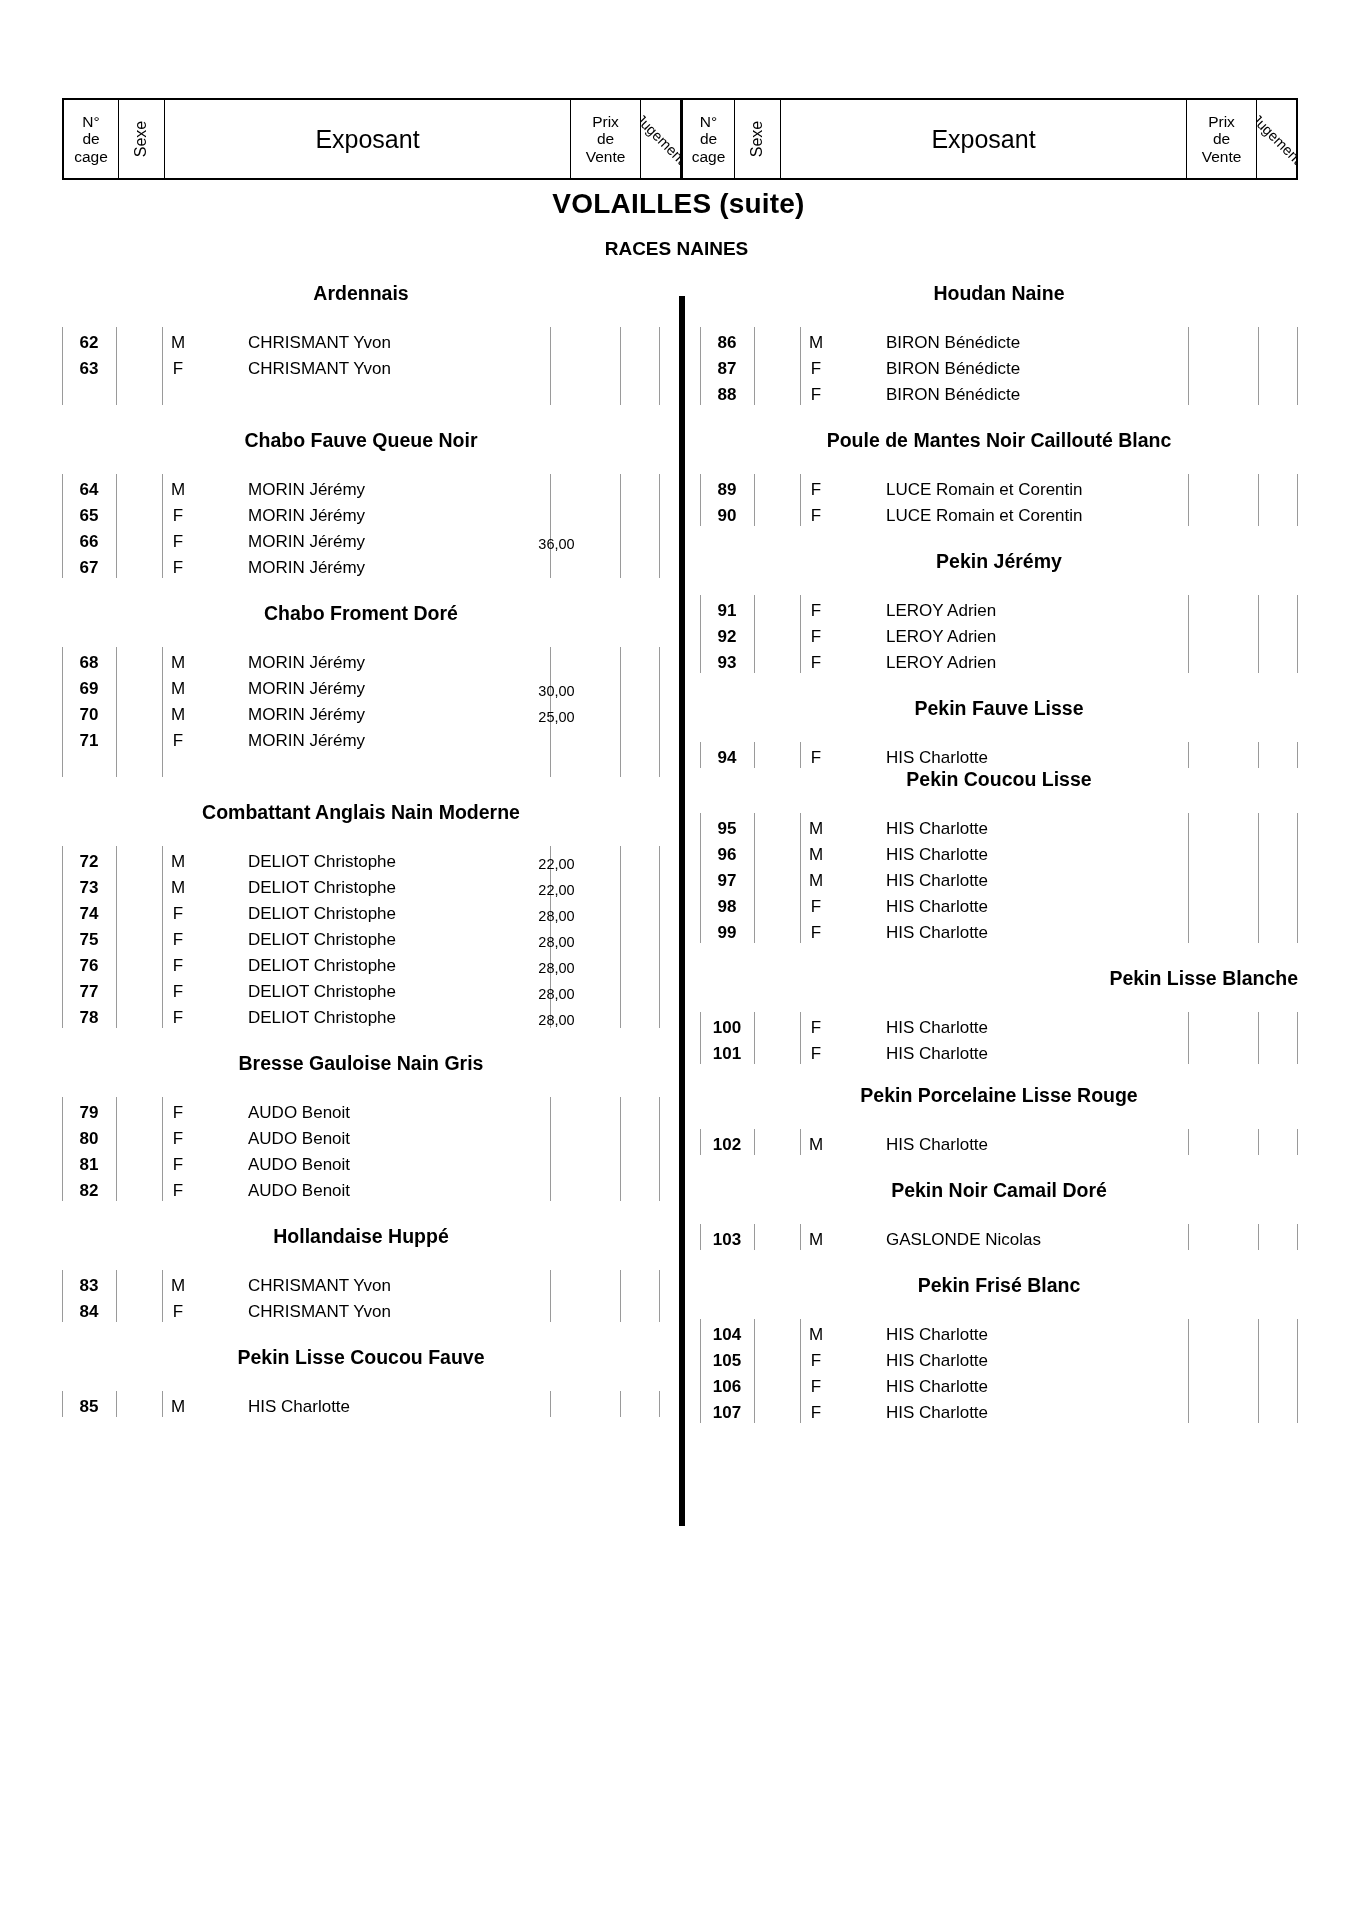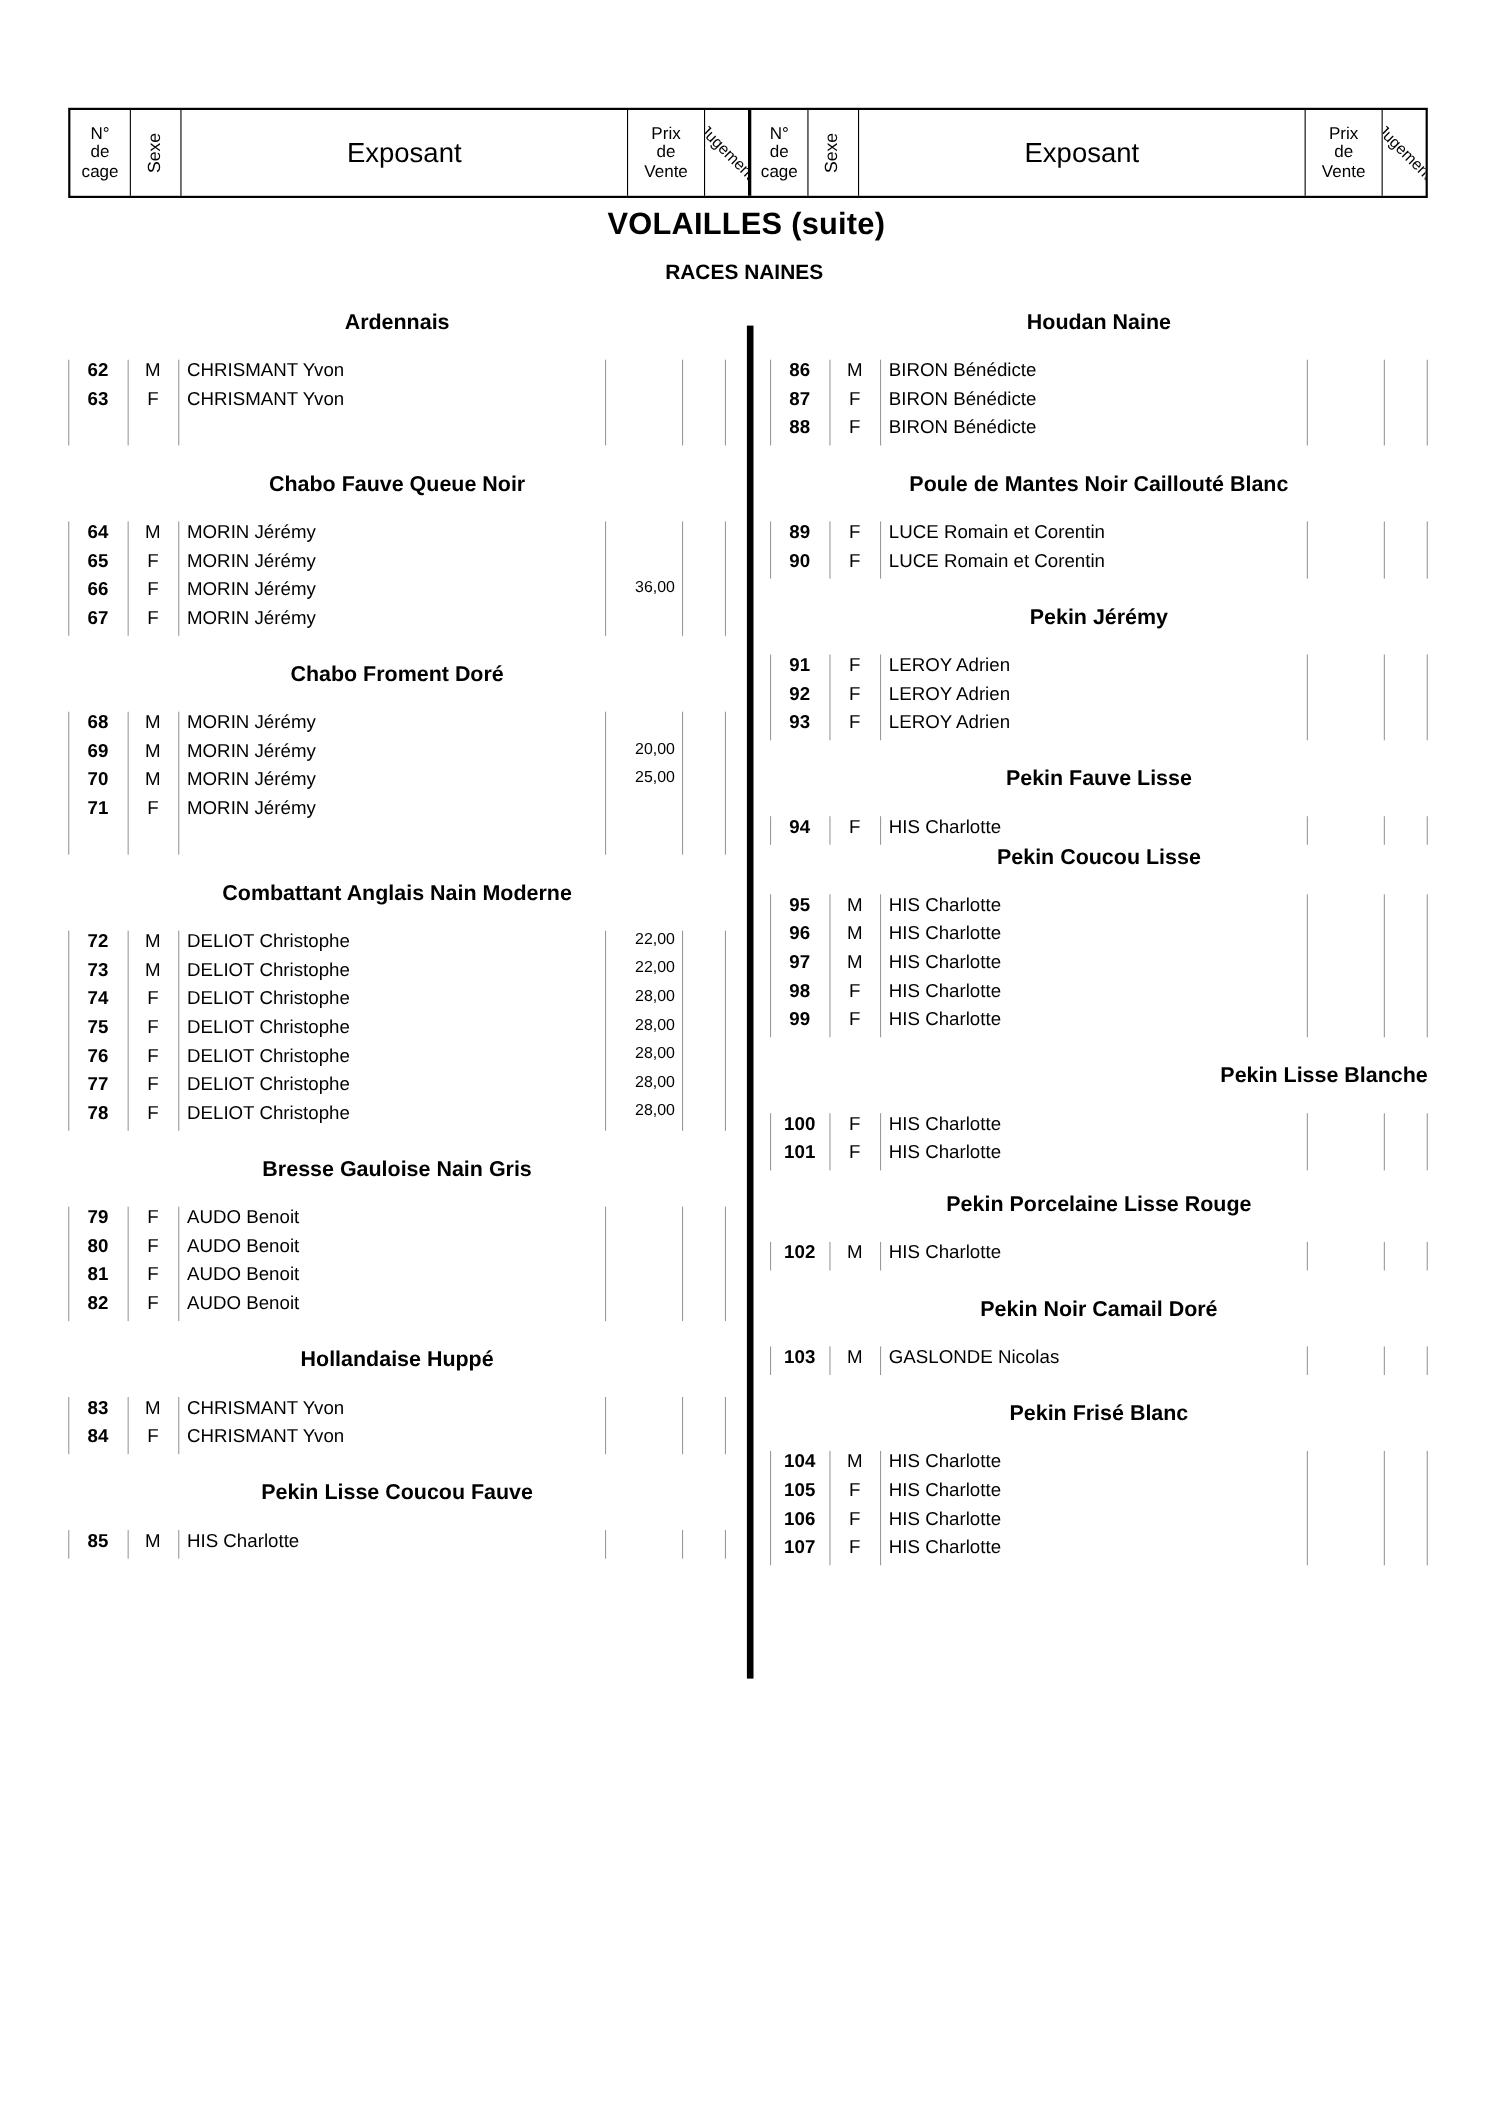--- a/index.html
+++ b/index.html
@@ -125,23 +125,24 @@
     font-weight: bold;
     padding: 0;
   }
 
   
   .group {
     position: relative;
   }
   .row {
     display: flex;
-    align-items: flex-start;
+    align-items: flex-end;
     height: 26px;
     position: relative;
+    gap: 39px;
   }
   .c-cage {
     width: 54px;
     text-align: center;
     font-size: 17px;
     font-weight: bold;
     box-sizing: border-box;
   }
   .c-sexe {
     width: 46px;
@@ -339,21 +340,21 @@
             <div class="c-cage">68</div>
             <div class="c-sexe">M</div>
             <div class="c-expo">MORIN Jérémy</div>
             <div class="c-prix"></div>
             <div class="c-jug"></div>
           </div>
           <div class="row">
             <div class="c-cage">69</div>
             <div class="c-sexe">M</div>
             <div class="c-expo">MORIN Jérémy</div>
-            <div class="c-prix">20,00</div>
+            <div class="c-prix">30,00</div>
             <div class="c-jug"></div>
           </div>
           <div class="row">
             <div class="c-cage">70</div>
             <div class="c-sexe">M</div>
             <div class="c-expo">MORIN Jérémy</div>
             <div class="c-prix">25,00</div>
             <div class="c-jug"></div>
           </div>
           <div class="row">

